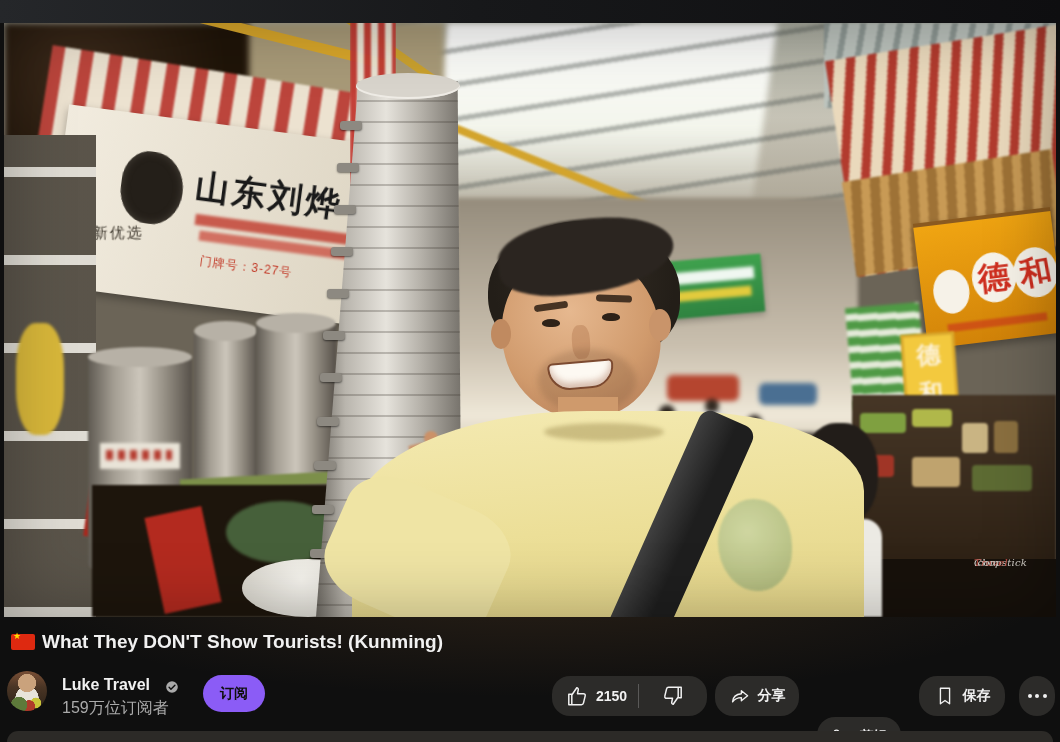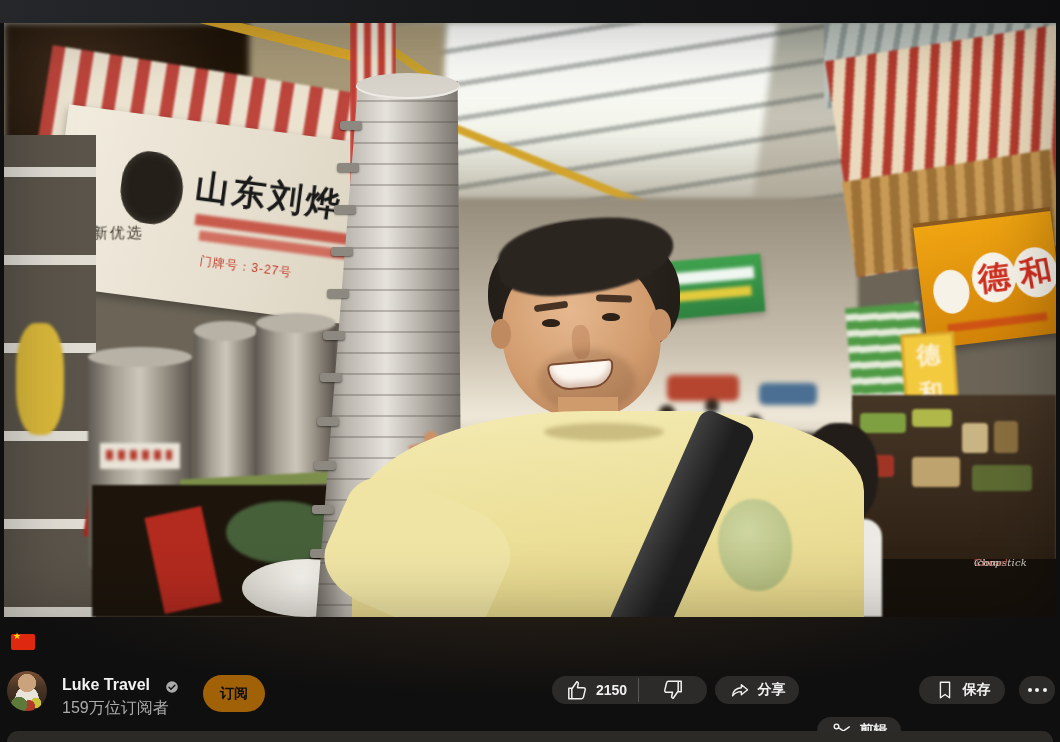--- a/index.html
+++ b/index.html
@@ -207,24 +207,24 @@
       radial-gradient(circle at 30% 85%, #5d7a3a 0 18%, rgba(0,0,0,0) 19%),
       radial-gradient(circle at 55% 88%, #b03a2a 0 14%, rgba(0,0,0,0) 15%),
       radial-gradient(circle at 72% 80%, #c9c43a 0 12%, rgba(0,0,0,0) 13%),
       radial-gradient(circle at 50% 30%, #caa27c 0 26%, rgba(0,0,0,0) 27%),
       radial-gradient(circle at 50% 68%, #e8e4da 0 34%, rgba(0,0,0,0) 35%),
       linear-gradient(180deg,#7a4f35 0%, #4a3525 40%, #2c2218 100%); }
   .channel-name { position:absolute; left:62px; top:676px; font-size:16px; font-weight:700; color:#f1f1f1; }
   .verified { position:absolute; left:165px; top:680px; width:14px; height:14px; }
   .subs { position:absolute; left:62px; top:698px; font-size:16px; color:#aaaaaa; }
   .subscribe-btn { position:absolute; left:203px; top:675px; height:37px; padding:8px 17px;
-    background:#a16207; color:#0f0f0f; border:none; border-radius:19px; font-size:14px; font-weight:600;
+    background:#8b5cf6; color:#0f0f0f; border:none; border-radius:19px; font-size:14px; font-weight:600;
     font-family:inherit; cursor:pointer; }
 
-  .pill { position:absolute; top:676px; height:28px; background:#2c2b29; border-radius:18px;
+  .pill { position:absolute; top:676px; height:40px; background:#2c2b29; border-radius:18px;
     display:flex; align-items:center; color:#f1f1f1; font-size:14px; font-weight:600; cursor:pointer; }
   .pill svg { flex:0 0 auto; }
   .like-pill { left:552px; width:155px; }
   .like-seg { display:flex; align-items:center; padding:0 11px 0 13px; height:100%; cursor:pointer; }
   .like-count { margin-left:7px; }
   .pill-divider { width:1px; height:24px; background:rgba(255,255,255,.22); }
   .dislike-seg { display:flex; align-items:center; justify-content:center; flex:1; height:100%; cursor:pointer; }
   .share-pill { left:715px; width:84px; justify-content:center; gap:7px; }
   .clip-pill  { left:817px; width:84px; justify-content:center; gap:7px;margin-top:41px; }
   .save-pill  { left:919px; width:86px; justify-content:center; gap:7px; }
@@ -364,21 +364,21 @@
     <div class="strap"></div>
     <div class="durian"></div>
 
     <div class="watermark">
         <span>Chopstick</span>
         <span class="wm-red">Travel</span>
         <span>.com</span>
       </div>
   </div>
 
-  <h1 class="video-title"><span class="flag"><span class="star">★</span></span></h1>
+  <h1 class="video-title"><span class="flag"><span class="star">★</span></span><span>What They DON'T Show Tourists! (Kunming)</span></h1>
 
   <div class="avatar"></div>
   <div class="channel-name">Luke Travel</div>
   <svg class="verified" viewBox="0 0 24 24">
     <circle cx="12" cy="12" r="10" fill="#aaaaaa"></circle>
     <path d="M7 12.5l3.2 3.2L17 9" fill="none" stroke="#0f0f0f" stroke-width="2.4" stroke-linecap="round" stroke-linejoin="round"></path>
   </svg>
   <div class="subs">159万位订阅者</div>
   <button class="subscribe-btn">订阅</button>
 

